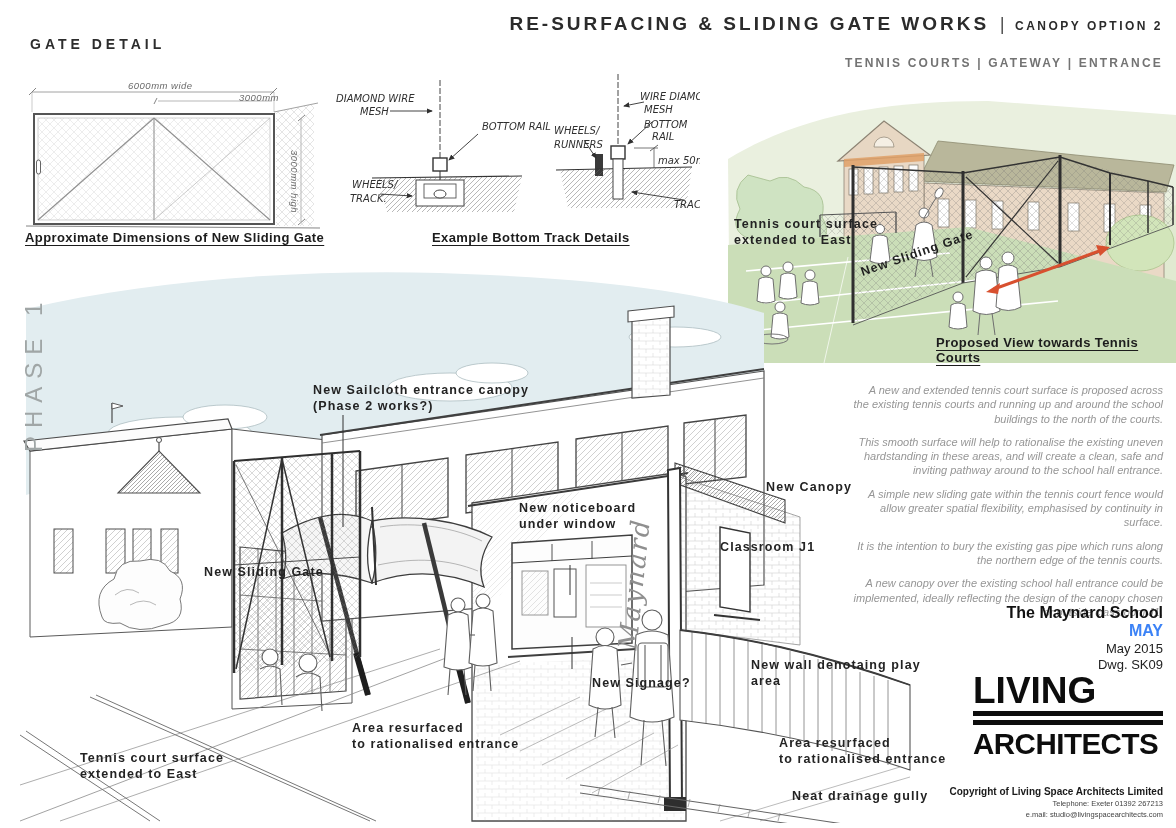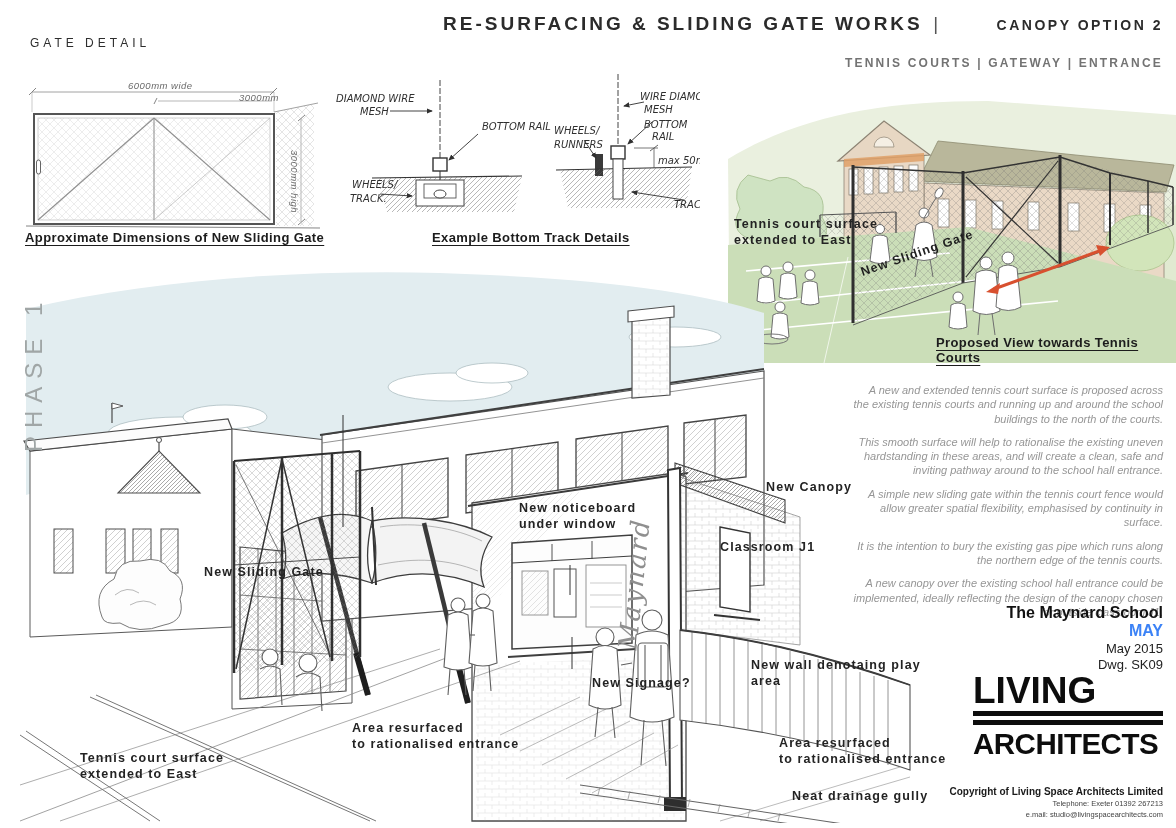--- a/index.html
+++ b/index.html
@@ -1,24 +1,24 @@
 <!DOCTYPE html>
 <html><head>
 <meta charset="utf-8">
 <style>
   html,body{margin:0;padding:0;background:#ffffff;}
   .page{position:relative;width:1176px;height:828px;background:#fff;overflow:hidden;
         font-family:"Liberation Sans",sans-serif;color:#222;}
   .abs{position:absolute;}
   
-  .gate-heading{font-size:12px;letter-spacing:4px;color:#2d2d2d;font-weight:400;}
+  .gate-heading{font-size:14px;letter-spacing:4px;color:#2d2d2d;font-weight:700;}
   .sheet-title{top:13px;right:13px;text-align:right;white-space:nowrap;z-index:6;}
   .sheet-title .main{font-size:19px;letter-spacing:3px;color:#2b2b2b;font-weight:700;}
   .sheet-title .div{font-size:19px;color:#555;font-weight:400;margin:0 6px;}
-  .sheet-title .opt{font-size:14px;letter-spacing:2.5px;color:#2b2b2b;font-weight:700;margin-left:48px;}
+  .sheet-title .opt{font-size:12px;letter-spacing:2.5px;color:#2b2b2b;font-weight:700;}
   .sheet-sub{top:56px;right:13px;font-size:12px;letter-spacing:2.2px;color:#737373;font-weight:700;z-index:6;}
   
   .caption{font-size:13px;font-weight:700;color:#1c1c1c;letter-spacing:.4px;
            text-decoration:underline;text-underline-offset:3px;z-index:6;}
   
   .lbl{font-size:12.5px;font-weight:700;color:#232323;letter-spacing:1.1px;line-height:1.28;z-index:6;}
   .phase{left:20px;top:452px;transform:rotate(-90deg);transform-origin:top left;
          font-size:24px;letter-spacing:8px;color:#a0a6a6;white-space:nowrap;z-index:6;}
   .maynard{left:569px;top:570px;width:130px;height:30px;transform:rotate(-84deg);
            font-family:"DejaVu Serif",serif;font-style:italic;font-size:26px;color:#8f8f8f;
@@ -390,20 +390,24 @@
       <circle cx="463" cy="336" r="7"></circle>
       <path d="M453,346 Q463,340 473,346 L477,398 Q463,404 449,398 Z"></path>
       <path d="M455,400 l-2,26 M469,400 l2,26" fill="none"></path>
       <path d="M450,370 L455,370" fill="none"></path>
       <circle cx="250" cy="392" r="8"></circle>
       <circle cx="288" cy="398" r="9"></circle>
       <path d="M240,404 Q250,398 260,404 L262,440 M276,412 Q288,404 300,412 L302,446" fill="none"></path>
     </g>
   </svg>
 
+  <div class="abs lbl" style="left:313px;top:382px;">
+    <div>New Sailcloth entrance canopy</div>
+    <div>(Phase 2 works?)</div>
+  </div>
   <div class="abs lbl" style="left:519px;top:500px;">
     <div>New noticeboard</div>
     <div>under window</div>
   </div>
   <div class="abs lbl" style="left:204px;top:564px;">New Sliding Gate</div>
   <div class="abs lbl" style="left:766px;top:479px;">New Canopy</div>
   <div class="abs lbl" style="left:720px;top:539px;">Classroom J1</div>
   <div class="abs lbl" style="left:751px;top:657px;">
     <div>New wall denotaing play</div>
     <div>area</div>

